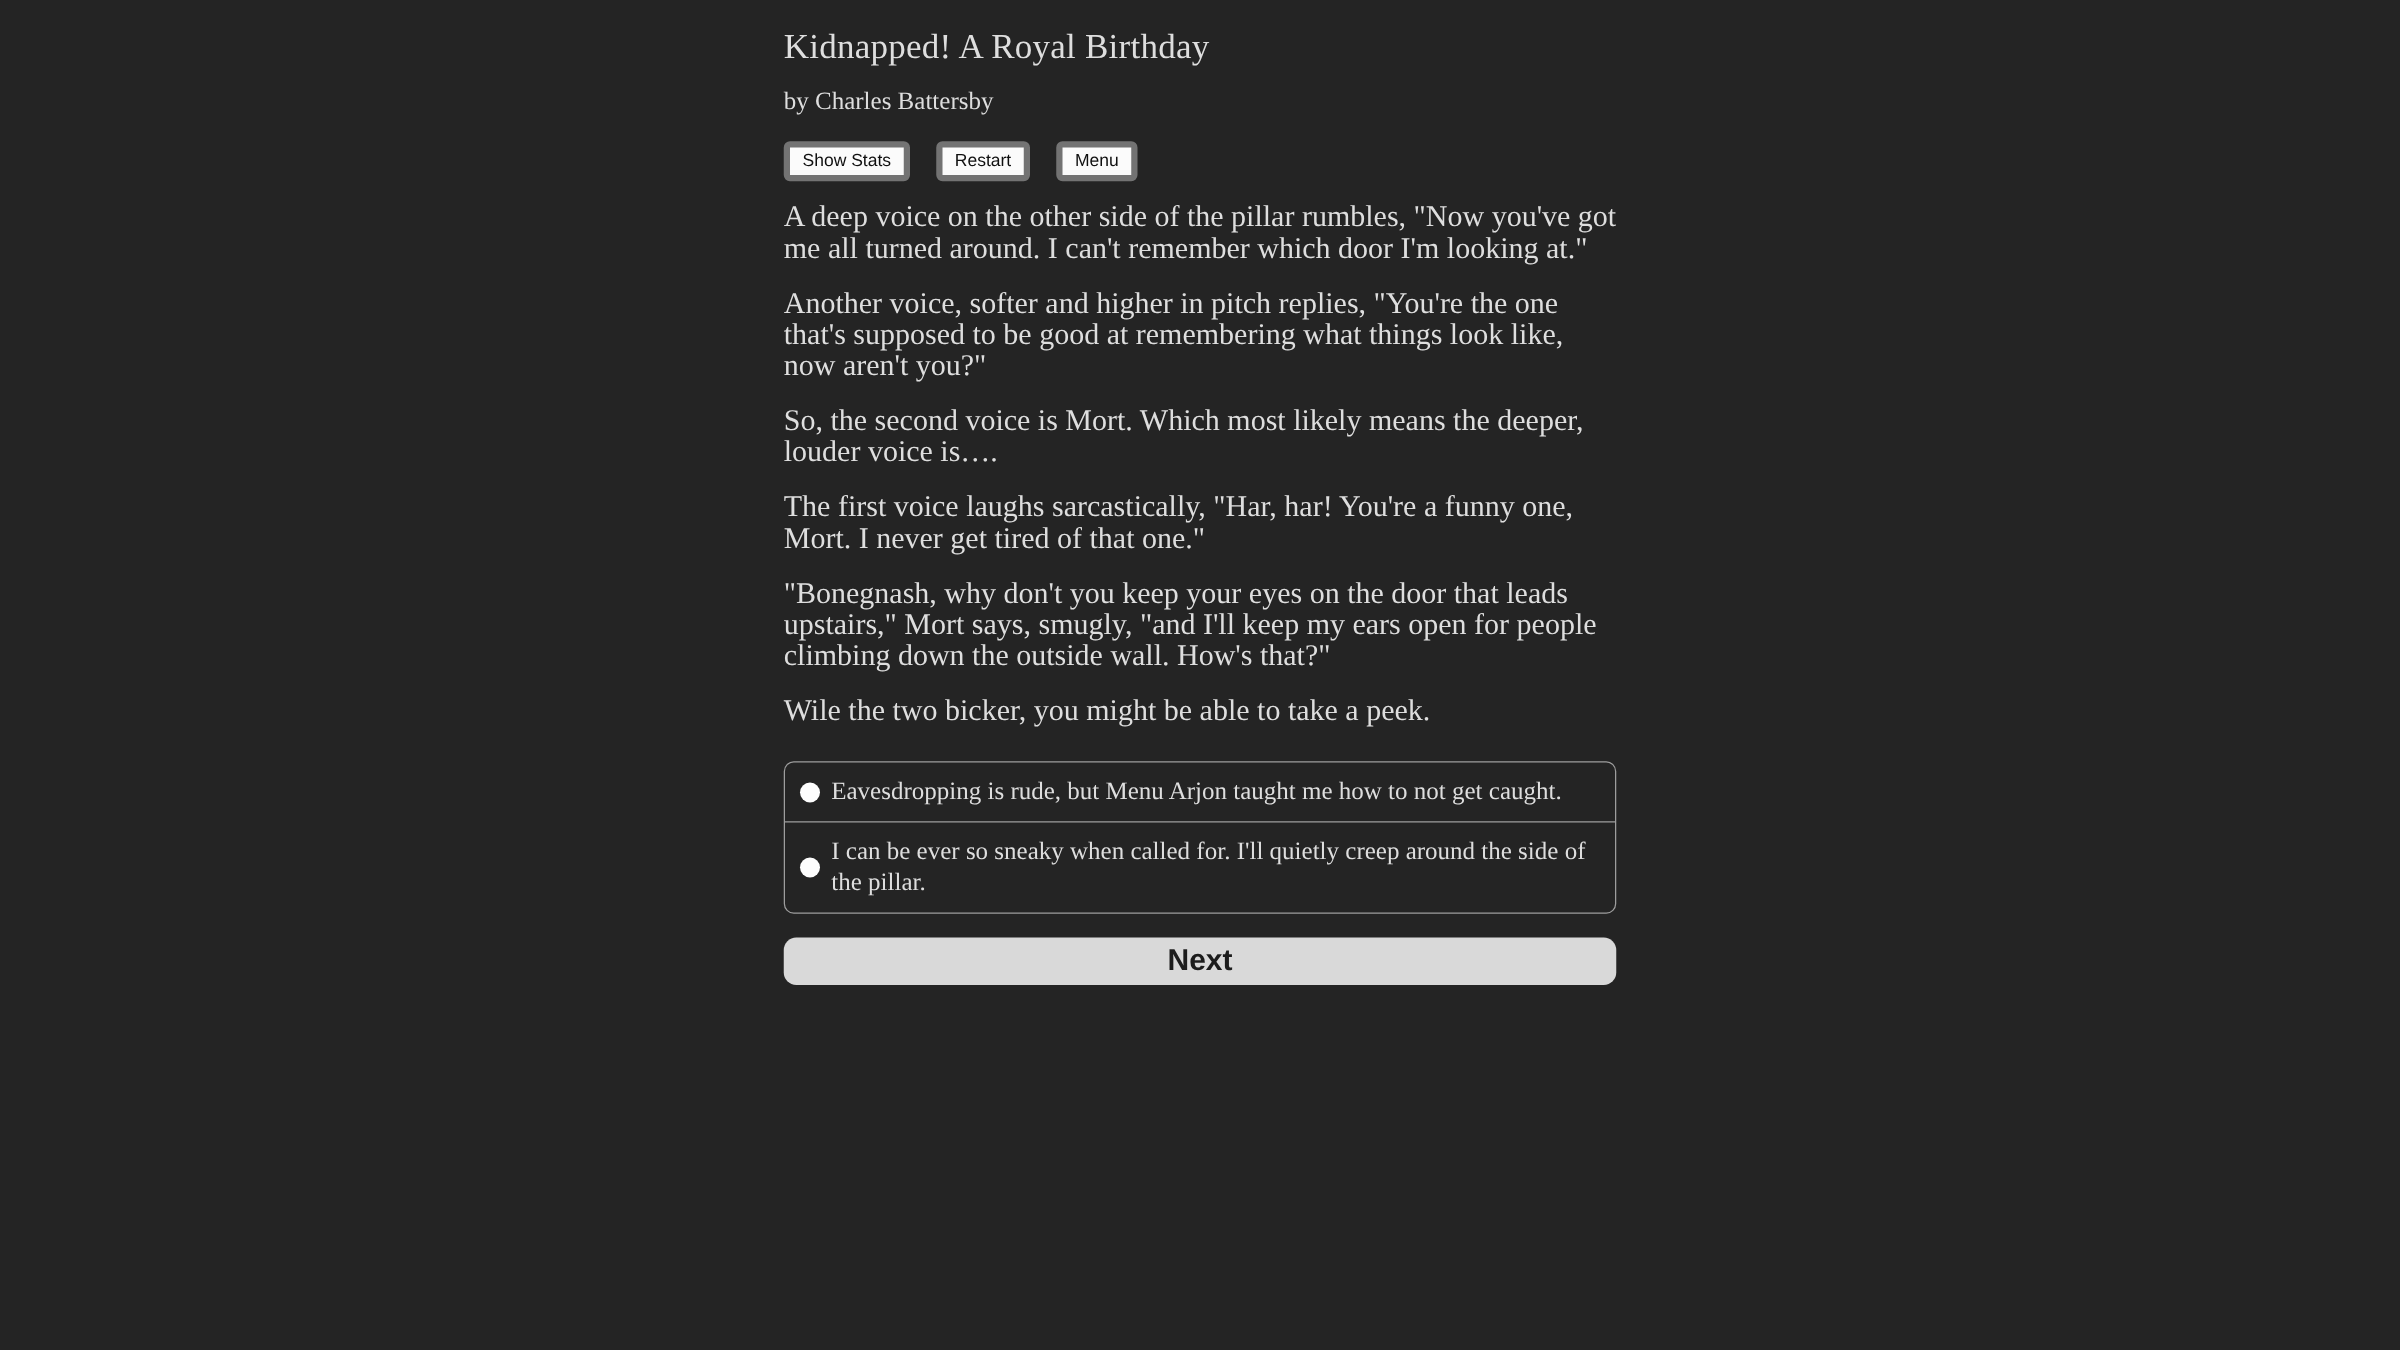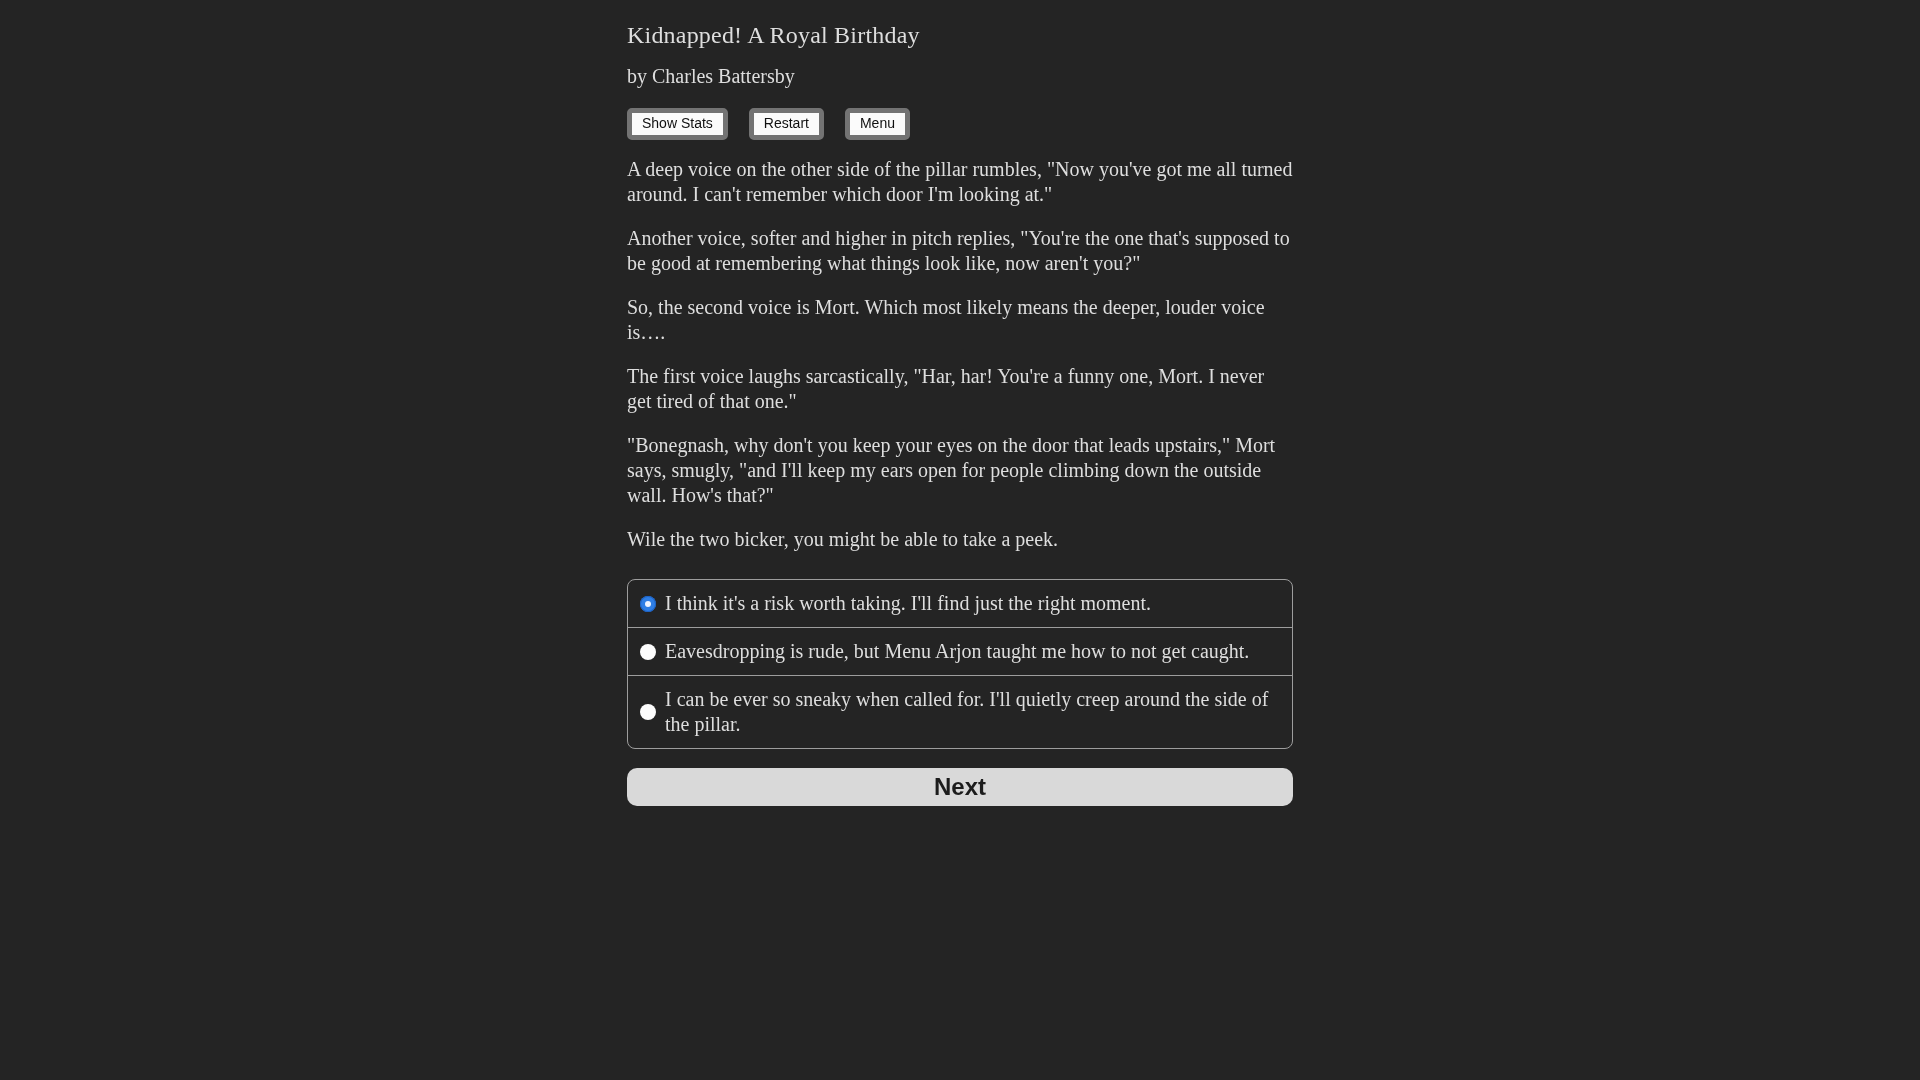--- a/index.html
+++ b/index.html
@@ -12,21 +12,21 @@
     overflow: hidden;
   }
   .content {
     width: 666px;
     margin: 0 auto;
     padding-top: 22px;
     font-family: "Liberation Serif", "DejaVu Serif", serif;
     color: #dedede;
   }
   h1.title {
-    font-size: 24px;
+    font-size: 28px;
     font-weight: normal;
     margin: 0 0 16px 0;
     letter-spacing: 0.2px;
   }
   .subtitle {
     font-size: 20px;
     margin: 0 0 20px 0;
   }
   .toolbar {
     margin: 0 0 17px 0;
@@ -37,21 +37,21 @@
     color: #101010;
     background: #fbfbfb;
     border: 5px solid #737373;
     border-radius: 5px;
     padding: 3px 10px 4px 10px;
     margin-right: 17px;
     cursor: pointer;
     line-height: 1.1;
   }
   p.story {
-    font-size: 20px;
+    font-size: 24px;
     line-height: 25px;
     margin: 0 0 19px 0;
   }
   .choices {
     border: 1px solid #9d9d9d;
     border-radius: 8px;
     margin-top: 27px;
     overflow: hidden;
     background: transparent;
   }
@@ -122,24 +122,20 @@
 
   <p class="story">A deep voice on the other side of the pillar rumbles, "Now you've got me all turned around. I can't remember which door I'm looking at."</p>
   <p class="story">Another voice, softer and higher in pitch replies, "You're the one that's supposed to be good at remembering what things look like, now aren't you?"</p>
   <p class="story">So, the second voice is Mort. Which most likely means the deeper, louder voice is….</p>
   <p class="story">The first voice laughs sarcastically, "Har, har! You're a funny one, Mort. I never get tired of that one."</p>
   <p class="story">"Bonegnash, why don't you keep your eyes on the door that leads upstairs," Mort says, smugly, "and I'll keep my ears open for people climbing down the outside wall. How's that?"</p>
   <p class="story">Wile the two bicker, you might be able to take a peek.</p>
 
   <div class="choices">
     <div class="choice-row">
-      <span class="radio checked"></span>
-      <span class="choice-label">I think it's a risk worth taking. I'll find just the right moment.</span>
-    </div>
-    <div class="choice-row">
       <span class="radio"></span>
       <span class="choice-label">Eavesdropping is rude, but Menu Arjon taught me how to not get caught.</span>
     </div>
     <div class="choice-row">
       <span class="radio"></span>
       <span class="choice-label">I can be ever so sneaky when called for. I'll quietly creep around the side of the pillar.</span>
     </div>
   </div>
 
   <button class="next-btn">Next</button>

